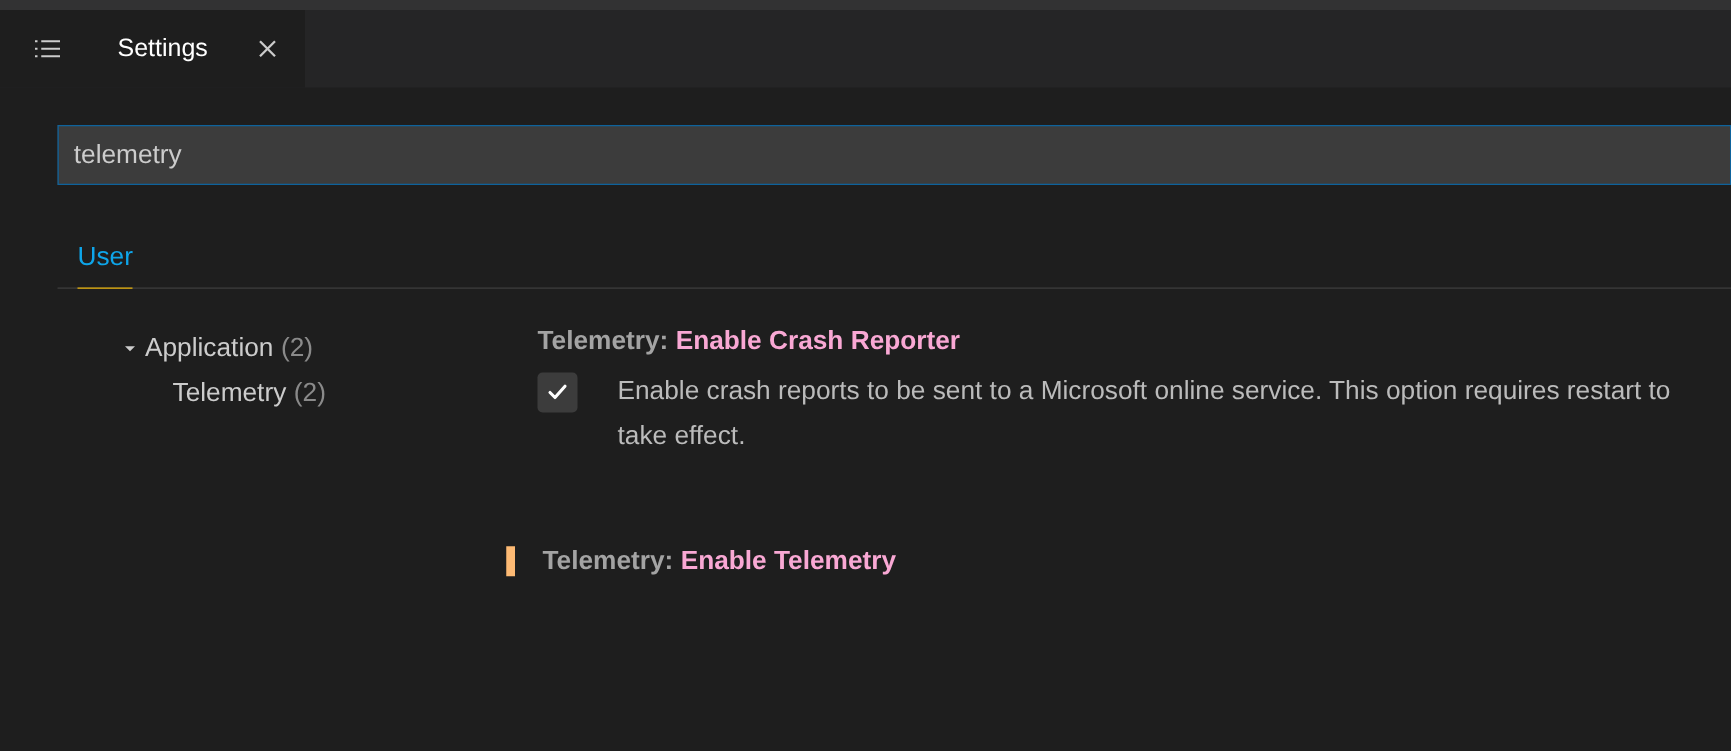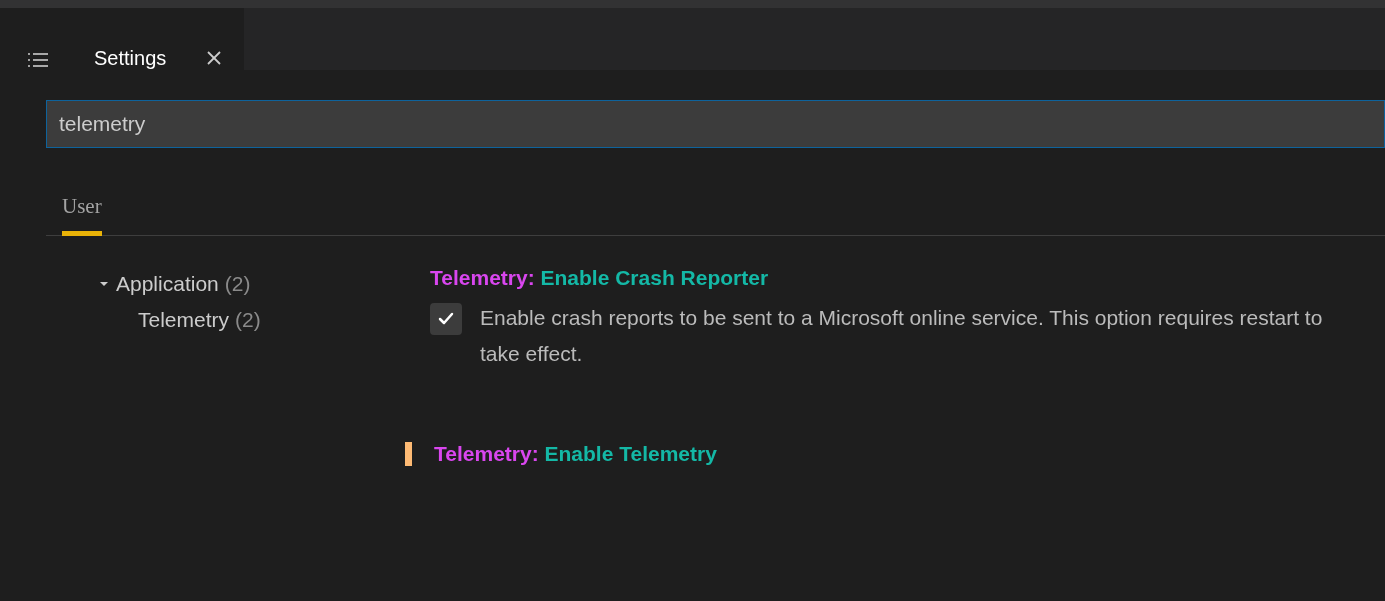--- a/index.html
+++ b/index.html
@@ -20,21 +20,21 @@
       background-color: #323233;
     }
     .tab-bar {
       background-color: #252526;
       display: flex;
       align-items: center;
       height: 62px;
     }
     .tab {
       display: flex;
-      align-items: flex-end;
+      align-items: center;
       padding: 0 18px 0 28px;
       height: 100%;
       background-color: #1e1e1e;
       gap: 36px;
     }
     .tab-icon {
       color: #cccccc;
       width: 20px;
       height: 20px;
       display: flex;
@@ -82,24 +82,23 @@
       gap: 22px;
       padding-left: 16px;
     }
     .scope-tab {
       color: #aaaaaa;
       font-size: 21px;
       padding: 8px 0 12px 0;
       cursor: pointer;
     }
     .scope-tab.active {
-      color: #a3a3a3;
-      border-bottom: 5px solid #eab308;
+      color: #0ea5e9;
+      border-bottom: 1px solid #eab308;
       margin-bottom: -1px;
-      font-family: Liberation Serif, serif;
     }
     .content-area {
       display: flex;
       margin-top: 30px;
     }
     .toc {
       width: 380px;
       padding-left: 50px;
     }
     .toc-item {
@@ -136,31 +135,31 @@
       border-left: 7px solid #fdba74;
       padding-left: 22px;
       margin-left: -21px;
     }
     .setting-title {
       font-size: 21px;
       color: #cccccc;
       margin-bottom: 10px;
     }
     .setting-category {
-      color: #d946ef;
+      color: #a3a3a3;
       font-weight: 600;
     }
     .setting-name {
-      color: #14b8a6;
+      color: #f9a8d4;
       font-weight: 600;
     }
     .setting-control {
       display: flex;
       align-items: flex-start;
-      gap: 18px;
+      gap: 32px;
     }
     .checkbox {
       width: 32px;
       height: 32px;
       background-color: #3c3c3c;
       border-radius: 4px;
       display: flex;
       align-items: center;
       justify-content: center;
       cursor: pointer;

